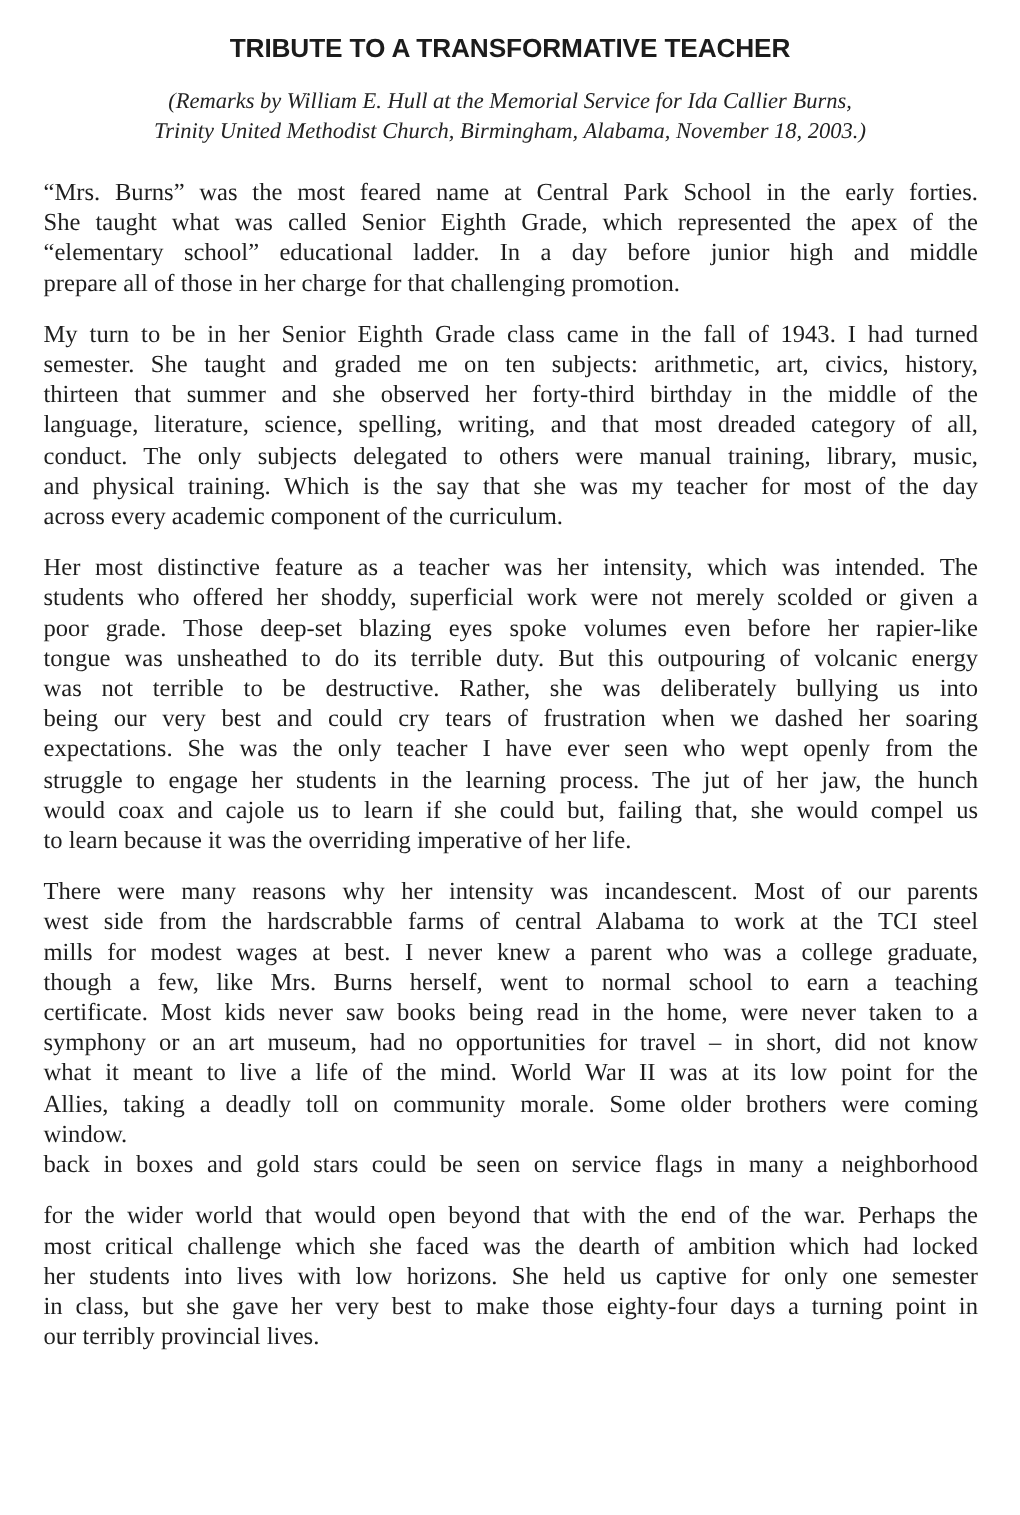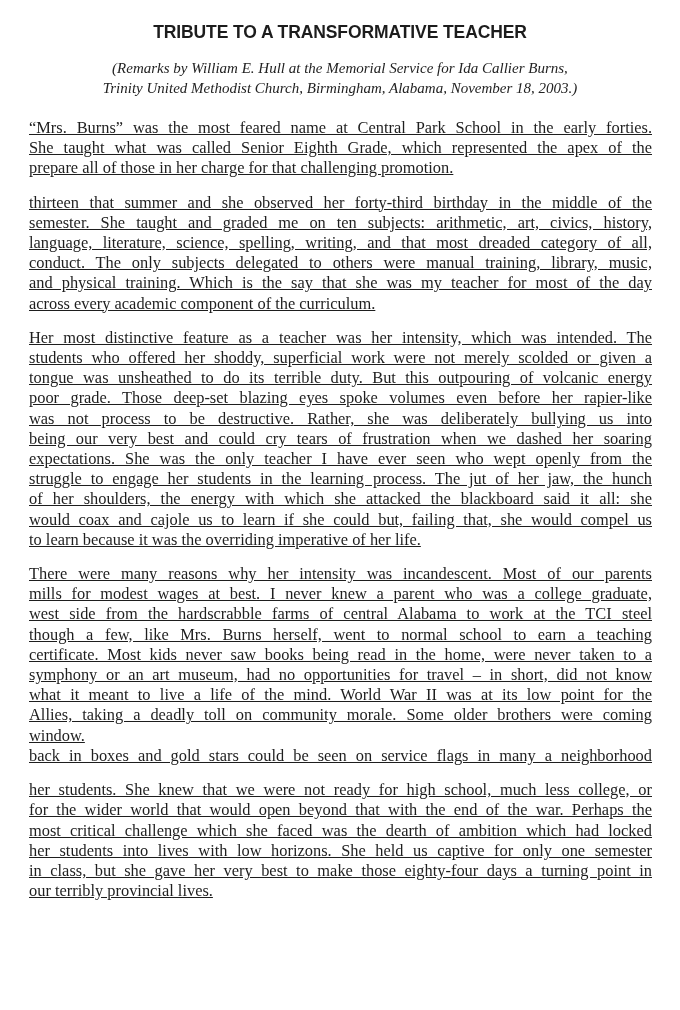--- a/index.html
+++ b/index.html
@@ -61,78 +61,77 @@
     }
     .body p {
       margin: 0 0 14px 0;
       text-align: justify;
     }
     .body p .ln {
       display: block;
       text-align: justify;
       text-align-last: justify;
       white-space: nowrap;
-      text-decoration: underline;
     }
     .body p .ln.last {
       text-align-last: left;
     }
   </style>
 </head>
 <body>
 
 <div class="page">
   <h1 class="title">TRIBUTE TO A TRANSFORMATIVE TEACHER</h1>
 
   <div class="subtitle">
     <span>(Remarks by William E. Hull at the Memorial Service for Ida Callier Burns,</span>
     <span>Trinity United Methodist Church, Birmingham, Alabama, November 18, 2003.)</span>
   </div>
 
   <div class="body" id="body">
       <p>
         <span class="ln">“Mrs. Burns” was the most feared name at Central Park School in the early forties.</span>
         <span class="ln">She taught what was called Senior Eighth Grade, which represented the apex of the</span>
+        <span class="ln">“elementary school” educational ladder.  In a day before junior high and middle</span>
         <span class="ln last">prepare all of those in her charge for that challenging promotion.</span>
       </p>
       <p>
+        <span class="ln">My turn to be in her Senior Eighth Grade class came in the fall of 1943.  I had turned</span>
+        <span class="ln">semester.  She taught and graded me on ten subjects:  arithmetic, art, civics, history,</span>
         <span class="ln">thirteen that summer and she observed her forty-third birthday in the middle of the</span>
-        <span class="ln">semester.  She taught and graded me on ten subjects:  arithmetic, art, civics, history,</span>
         <span class="ln">language, literature, science, spelling, writing, and that most dreaded category of all,</span>
         <span class="ln">conduct.  The only subjects delegated to others were manual training, library, music,</span>
         <span class="ln">and physical training.  Which is the say that she was my teacher for most of the day</span>
         <span class="ln last">across every academic component of the curriculum.</span>
       </p>
       <p>
         <span class="ln">Her most distinctive feature as a teacher was her intensity, which was intended.  The</span>
         <span class="ln">students who offered her shoddy, superficial work were not merely scolded or given a</span>
+        <span class="ln">poor grade.  Those deep-set blazing eyes spoke volumes even before her rapier-like</span>
         <span class="ln">tongue was unsheathed to do its terrible duty.  But this outpouring of volcanic energy</span>
-        <span class="ln">poor grade.  Those deep-set blazing eyes spoke volumes even before her rapier-like</span>
-        <span class="ln">was not process to be destructive.  Rather, she was deliberately bullying us into</span>
+        <span class="ln">was not terrible to be destructive.  Rather, she was deliberately bullying us into</span>
         <span class="ln">being our very best and could cry tears of frustration when we dashed her soaring</span>
         <span class="ln">expectations.  She was the only teacher I have ever seen who wept openly from the</span>
         <span class="ln">struggle to engage her students in the learning process.  The jut of her jaw, the hunch</span>
-        <span class="ln">of her shoulders, the energy with which she attacked the blackboard said it all:  she</span>
         <span class="ln">would coax and cajole us to learn if she could but, failing that, she would compel us</span>
         <span class="ln last">to learn because it was the overriding imperative of her life.</span>
       </p>
       <p>
         <span class="ln">There were many reasons why her intensity was incandescent.  Most of our parents</span>
+        <span class="ln">west side from the hardscrabble farms of central Alabama to work at the TCI steel</span>
         <span class="ln">mills for modest wages at best.  I never knew a parent who was a college graduate,</span>
-        <span class="ln">west side from the hardscrabble farms of central Alabama to work at the TCI steel</span>
         <span class="ln">though a few, like Mrs. Burns herself, went to normal school to earn a teaching</span>
         <span class="ln">certificate.  Most kids never saw books being read in the home, were never taken to a</span>
         <span class="ln">symphony or an art museum, had no opportunities for travel – in short, did not know</span>
         <span class="ln">what it meant to live a life of the mind.  World War II was at its low point for the</span>
         <span class="ln">Allies, taking a deadly toll on community morale.  Some older brothers were coming</span>
         <span class="ln last">window.</span>
         <span class="ln">back in boxes and gold stars could be seen on service flags in many a neighborhood</span>
       </p>
       <p>
-        <span class="ln">her students.  She knew that we were not ready for high school, much less college, or</span>
         <span class="ln">for the wider world that would open beyond that with the end of the war.  Perhaps the</span>
         <span class="ln">most critical challenge which she faced was the dearth of ambition which had locked</span>
         <span class="ln">her students into lives with low horizons.  She held us captive for only one semester</span>
         <span class="ln">in class, but she gave her very best to make those eighty-four days a turning point in</span>
         <span class="ln last">our terribly provincial lives.</span>
       </p>
     </div>
 </div>
 
 </body></html>

